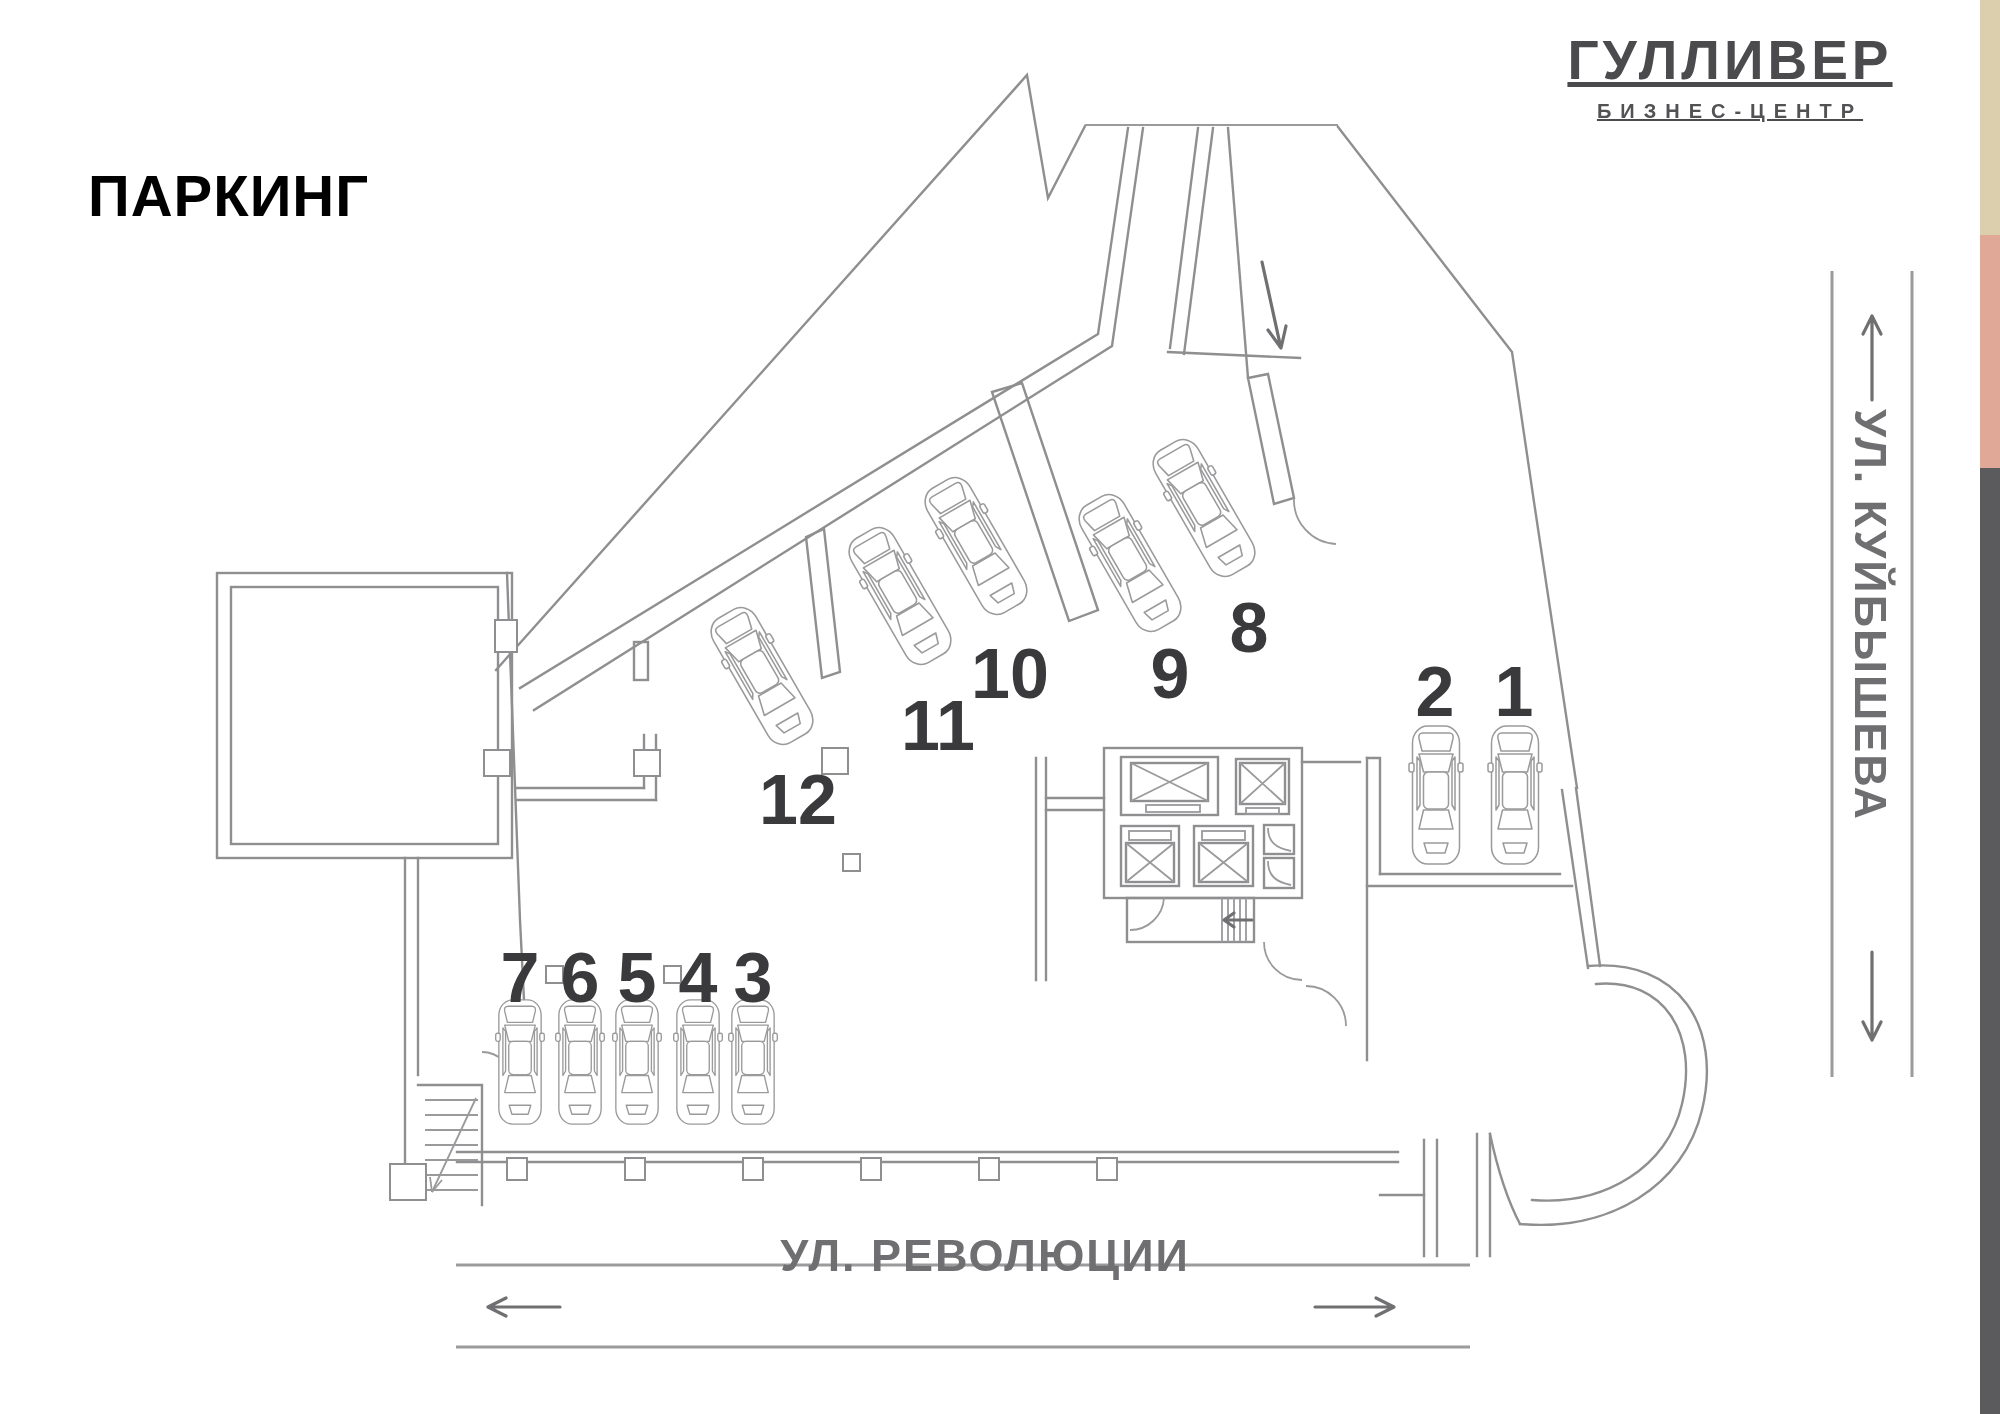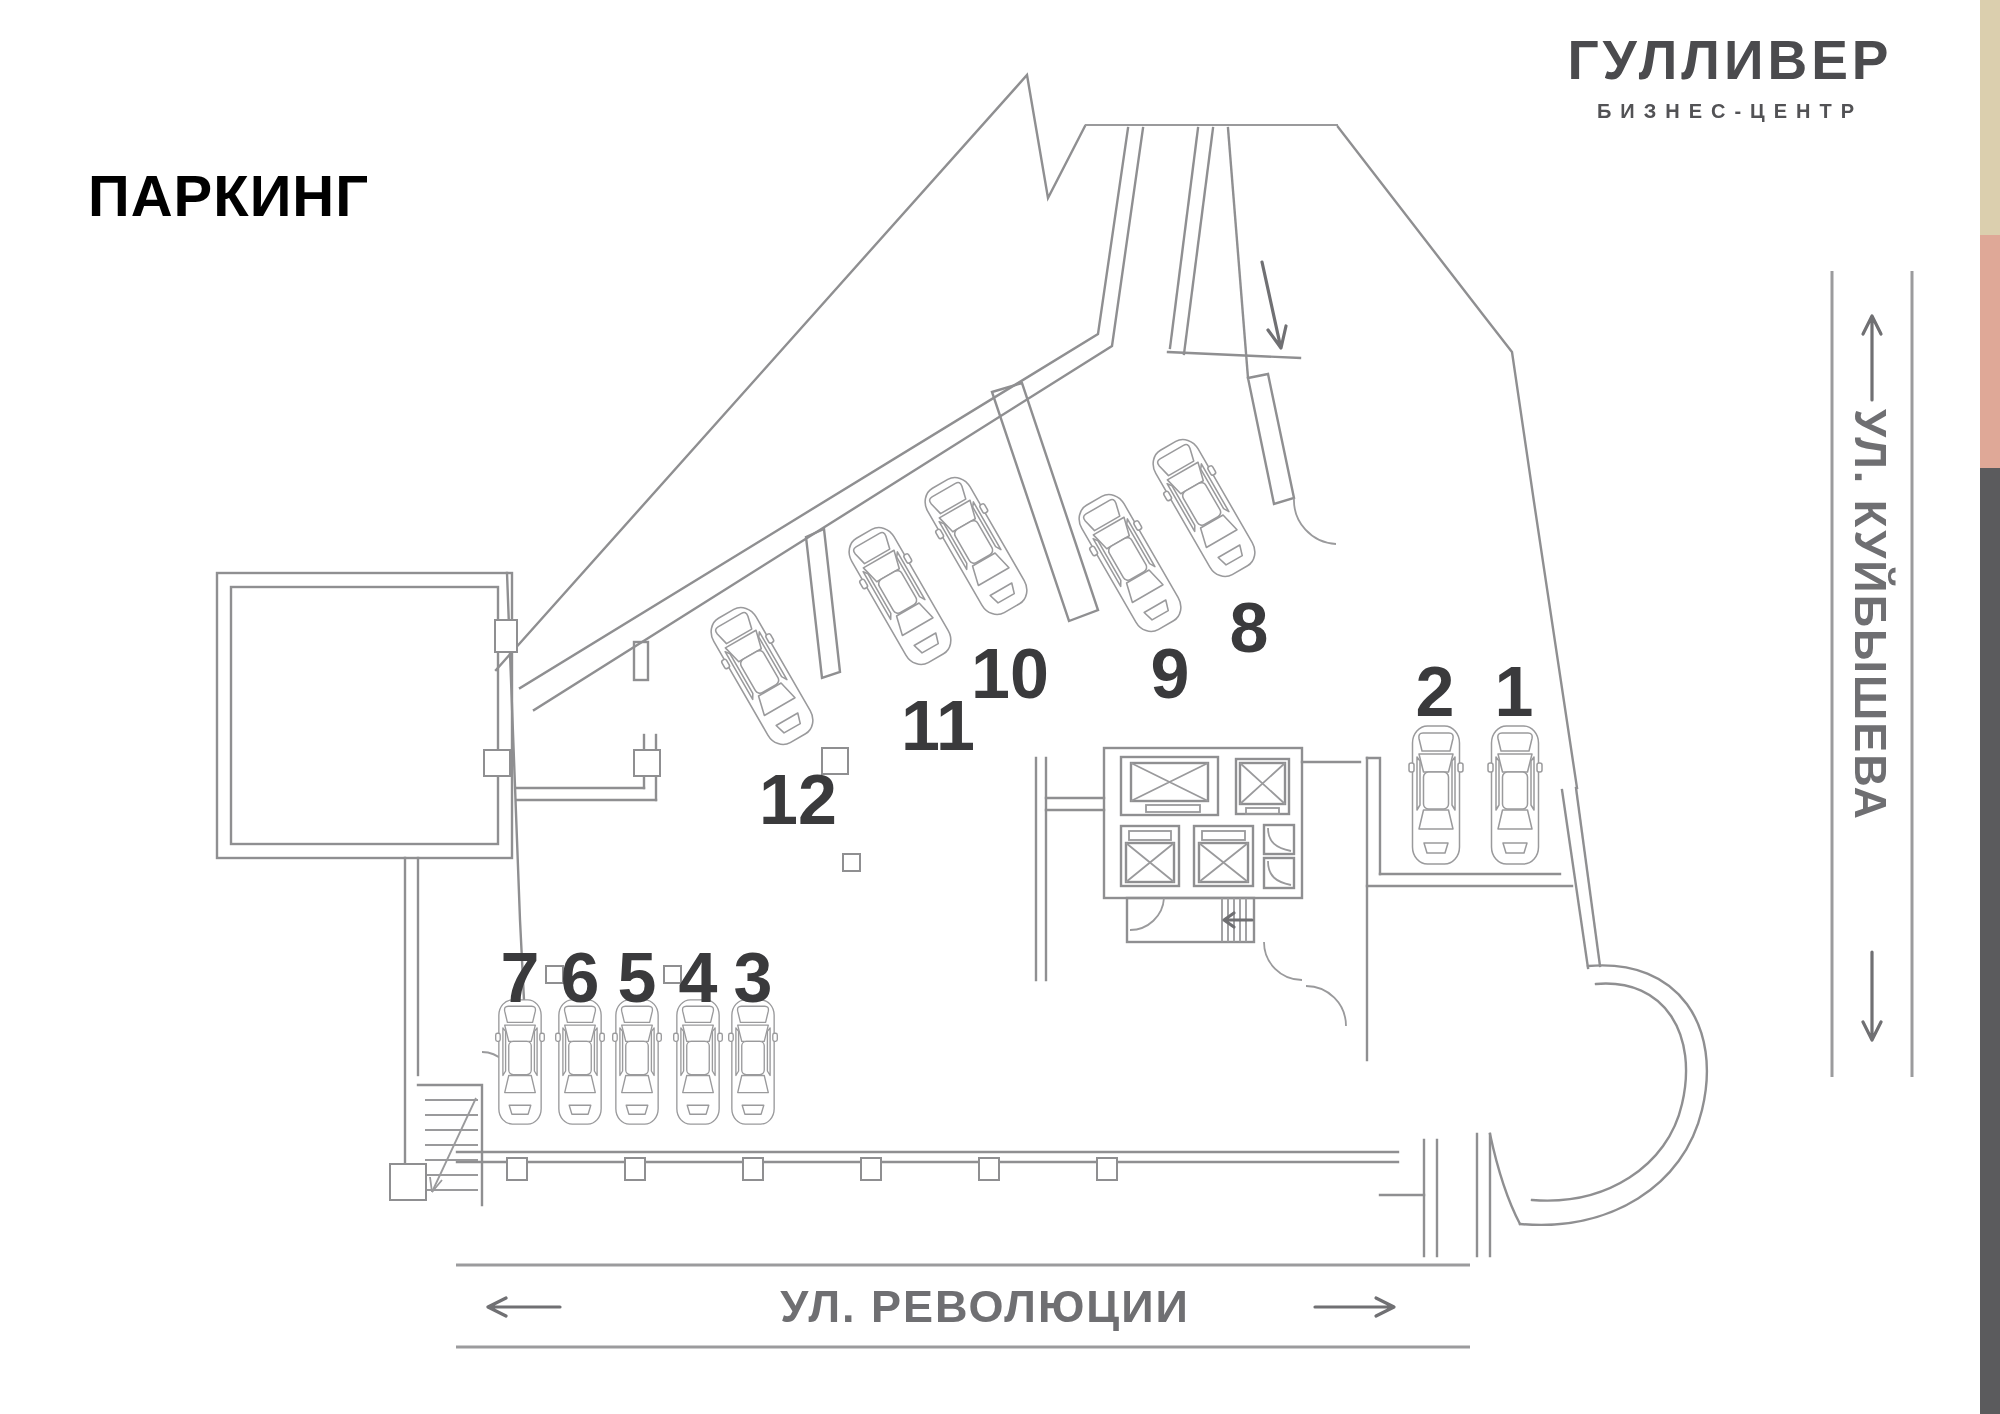--- a/index.html
+++ b/index.html
@@ -8,28 +8,28 @@
     overflow:hidden;font-family:"Liberation Sans", sans-serif;
   }
   .edge-strip{position:absolute;right:0;width:20px;}
   .strip-beige{top:0;height:235px;background:#dbcfae;}
   .strip-salmon{top:235px;height:233px;background:#dfa897;}
   .strip-gray{top:468px;height:946px;background:#5b5b5d;}
   .page-title{
     position:absolute;left:88px;top:158px;color:#000000;
     font-size:58px;font-weight:bold;line-height:1.32;letter-spacing:1px;
   }
-  .brand{position:absolute;left:1555px;top:28px;width:350px;text-align:center;color:#4b4b4e;}
+  .brand{position:absolute;left:1555px;top:28px;width:350px;text-align:center;color:#4b4b4e;text-decoration:underline;}
   .brand-main{font-size:55px;font-weight:bold;letter-spacing:4px;}
   .brand-sub{font-size:20px;font-weight:bold;letter-spacing:9px;margin-top:8px;color:#525255;}
   .street-label{
     position:absolute;color:#6f6f72;font-size:45px;font-weight:bold;
     letter-spacing:2px;white-space:nowrap;
   }
-  .street-bottom{left:985px;top:1307px;transform:translate(-50%,-50%);}
+  .street-bottom{left:985px;top:1256px;transform:translate(-50%,-50%);}
   .street-right{left:1870px;top:615px;transform:translate(-50%,-50%) rotate(90deg);}
   svg{position:absolute;left:0;top:0;}
   .plan-wall{stroke:#8f8f91;stroke-width:2.4;fill:none;stroke-linecap:square;}
   .plan-thin{stroke:#9a9a9c;stroke-width:1.8;fill:none;}
   .street-line{stroke:#9b9b9d;stroke-width:3;fill:none;}
   .arrow{stroke:#707073;stroke-width:3.2;fill:none;stroke-linecap:round;stroke-linejoin:round;}
   .column{fill:#ffffff;stroke:#8f8f91;stroke-width:2;}
   .spot-num{
     font-family:"Liberation Sans", sans-serif;font-size:70px;font-weight:900;
     fill:#3a3a3c;text-anchor:middle;

